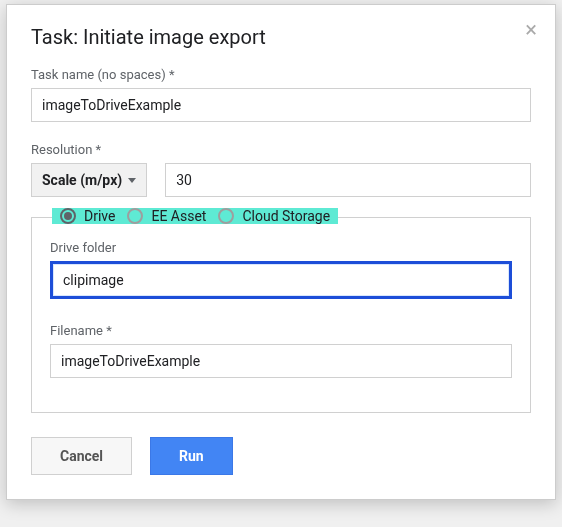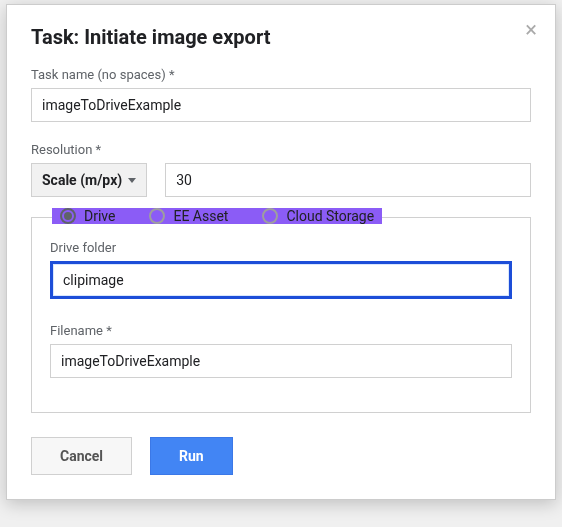--- a/index.html
+++ b/index.html
@@ -22,21 +22,21 @@
     position: absolute;
     top: 14px;
     right: 18px;
     font-size: 22px;
     color: #aaa;
     cursor: pointer;
     line-height: 1;
   }
   .title {
     font-size: 20px;
-    font-weight: 700;
+    font-weight: 400;
     color: #202124;
     margin-bottom: 18px;
   }
   .field-label {
     font-size: 13px;
     color: #5f6368;
     margin-bottom: 6px;
   }
   .text-input {
     width: 100%;
@@ -76,24 +76,24 @@
   fieldset.dest {
     border: 1px solid #d0d0d0;
     padding: 22px 18px 18px 18px;
     margin-top: 8px;
     position: relative;
   }
   .radio-row {
     position: absolute;
     top: -10px;
     left: 20px;
-    background: #8b5cf6;
+    background: #5eead4;
     padding: 0 8px;
     display: flex;
-    gap: 34px;
+    gap: 12px;
     align-items: center;
   }
   .radio-opt {
     display: flex;
     align-items: center;
     gap: 8px;
     font-size: 14px;
     color: #202124;
     cursor: pointer;
   }

